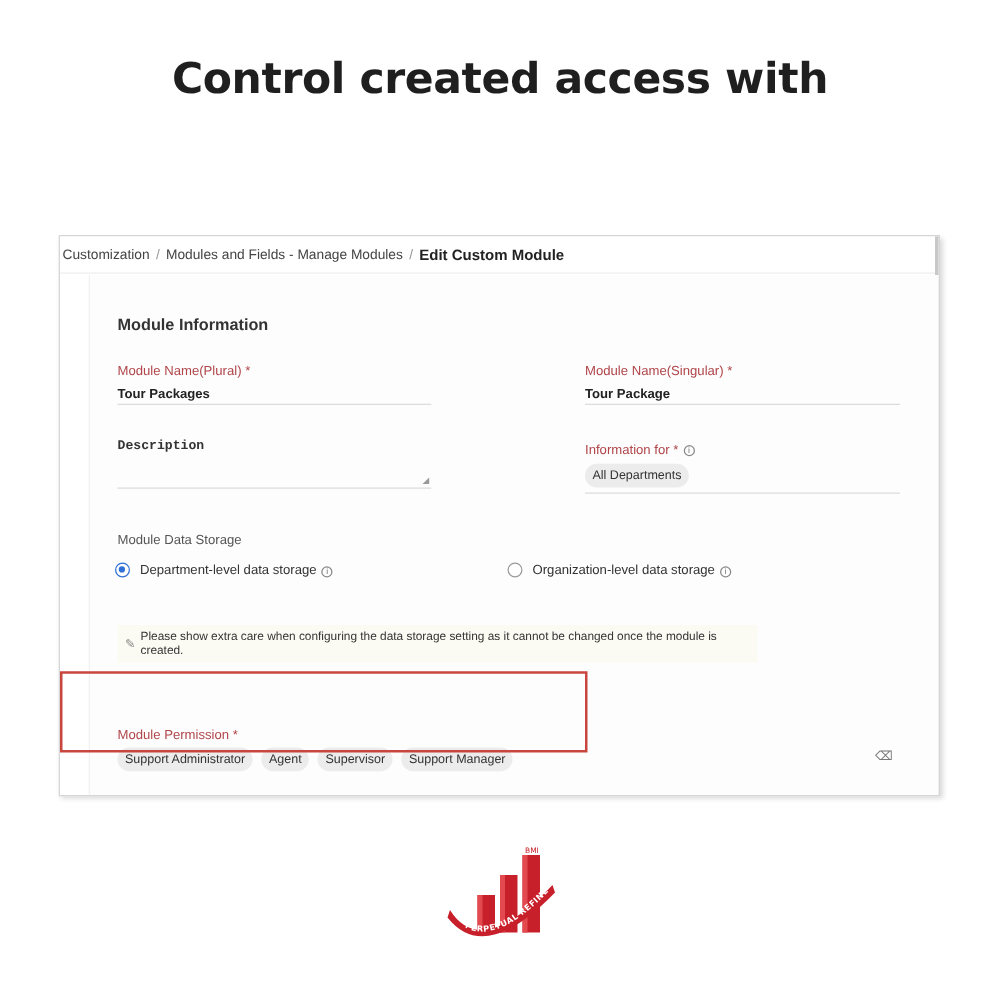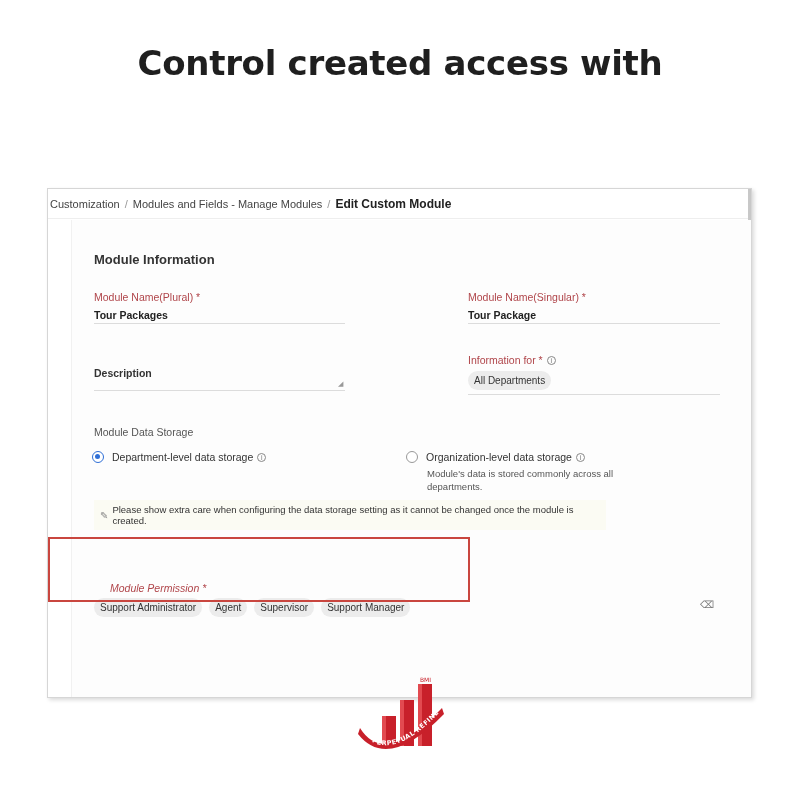--- a/index.html
+++ b/index.html
@@ -7,21 +7,21 @@
   body { position: relative; font-family: "Liberation Sans", sans-serif; color: #222; }
 
   .headline {
     position: absolute; left: 0; top: 40px; width: 800px;
     text-align: center; font-family: "DejaVu Sans", sans-serif;
     font-weight: bold; font-size: 34px; line-height: 46px; color: #1f1f1f;
     letter-spacing: -0.3px;
   }
 
   .frame {
-    position: absolute; left: 47px; top: 188px; width: 705px; height: 510px;
+    position: absolute; left: 47px; top: 188px; width: 705px; height: 449px;
     background: #ffffff; border: 1px solid #d6d6d6;
     box-shadow: 2px 2px 4px rgba(0,0,0,0.15);
     overflow: hidden;
   }
   .frame-right-edge {
     position: absolute; right: 0; top: 0; width: 3px; height: 100%; background: #c8c8c8;
   }
   .breadcrumb-bar {
     height: 30px; display: flex; align-items: center; padding-left: 2px;
     font-size: 11px; color: #444; border-bottom: 1px solid #eeeeee;
@@ -100,21 +100,21 @@
     <div class="abs section-title" style="left:22px; top:32px;">Module Information</div>
 
     <div class="abs field-label" style="left:22px; top:71px;">Module Name(Plural) *</div>
     <div class="abs field-value" style="left:22px; top:89px;">Tour Packages</div>
     <div class="abs underline" style="left:22px; top:103px; width:251px;"></div>
 
     <div class="abs field-label" style="left:396px; top:71px;">Module Name(Singular) *</div>
     <div class="abs field-value" style="left:396px; top:89px;">Tour Package</div>
     <div class="abs underline" style="left:396px; top:103px; width:252px;"></div>
 
-    <div class="abs field-label dark" style="left:22px; top:147px; font-weight:bold;">Description</div>
+    <div class="abs field-label dark" style="left:22px; top:131px; font-weight:bold;font-family:Liberation Mono, monospace;">Description</div>
     <div class="abs" style="left:22px; top:150px; width:251px; height:20px;"></div>
     <div class="abs" style="left:266px; top:160px; font-size:7px; color:#999;">◢</div>
     <div class="abs underline" style="left:22px; top:170px; width:251px;"></div>
 
     <div class="abs field-label" style="left:396px; top:134px;">
       <span>Information for *</span><i class="info-icon">i</i>
     </div>
     <div class="abs" style="left:396px; top:150px;">
       <span class="chip">All Departments</span>
     </div>
@@ -122,28 +122,27 @@
 
     <div class="abs muted" style="left:22px; top:206px;">Module Data Storage</div>
 
     <div class="abs" style="left:20px; top:227px;">
       <span class="radio checked"></span><span class="radio-label">Department-level data storage</span><i class="info-icon">i</i>
     </div>
 
     <div class="abs" style="left:334px; top:227px;">
       <span class="radio"></span><span class="radio-label">Organization-level data storage</span><i class="info-icon">i</i>
     </div>
-    <div class="abs radio-desc" style="left:355px; top:247px; width:200px;">Module's data is stored commonly across all departments.</div>
 
     <div class="abs notice" style="left:22px; top:280px; width:512px;">
       <span class="notice-icon">✎</span>
       <span>Please show extra care when configuring the data storage setting as it cannot be changed once the module is created.</span>
     </div>
 
-    <div class="abs field-label" style="left:38px; top:362px;font-style:italic;">Module Permission *</div>
+    <div class="abs field-label" style="left:22px; top:362px;">Module Permission *</div>
     <div class="abs" style="left:22px; top:377px;">
       <span class="chip">Support Administrator</span><span class="chip">Agent</span><span class="chip">Supervisor</span><span class="chip">Support Manager</span>
     </div>
     <div class="abs clear-icon" style="left:628px; top:379px;">⌫</div>
 
   </div>
 
   <div class="highlight-box"></div>
 </div>
 

